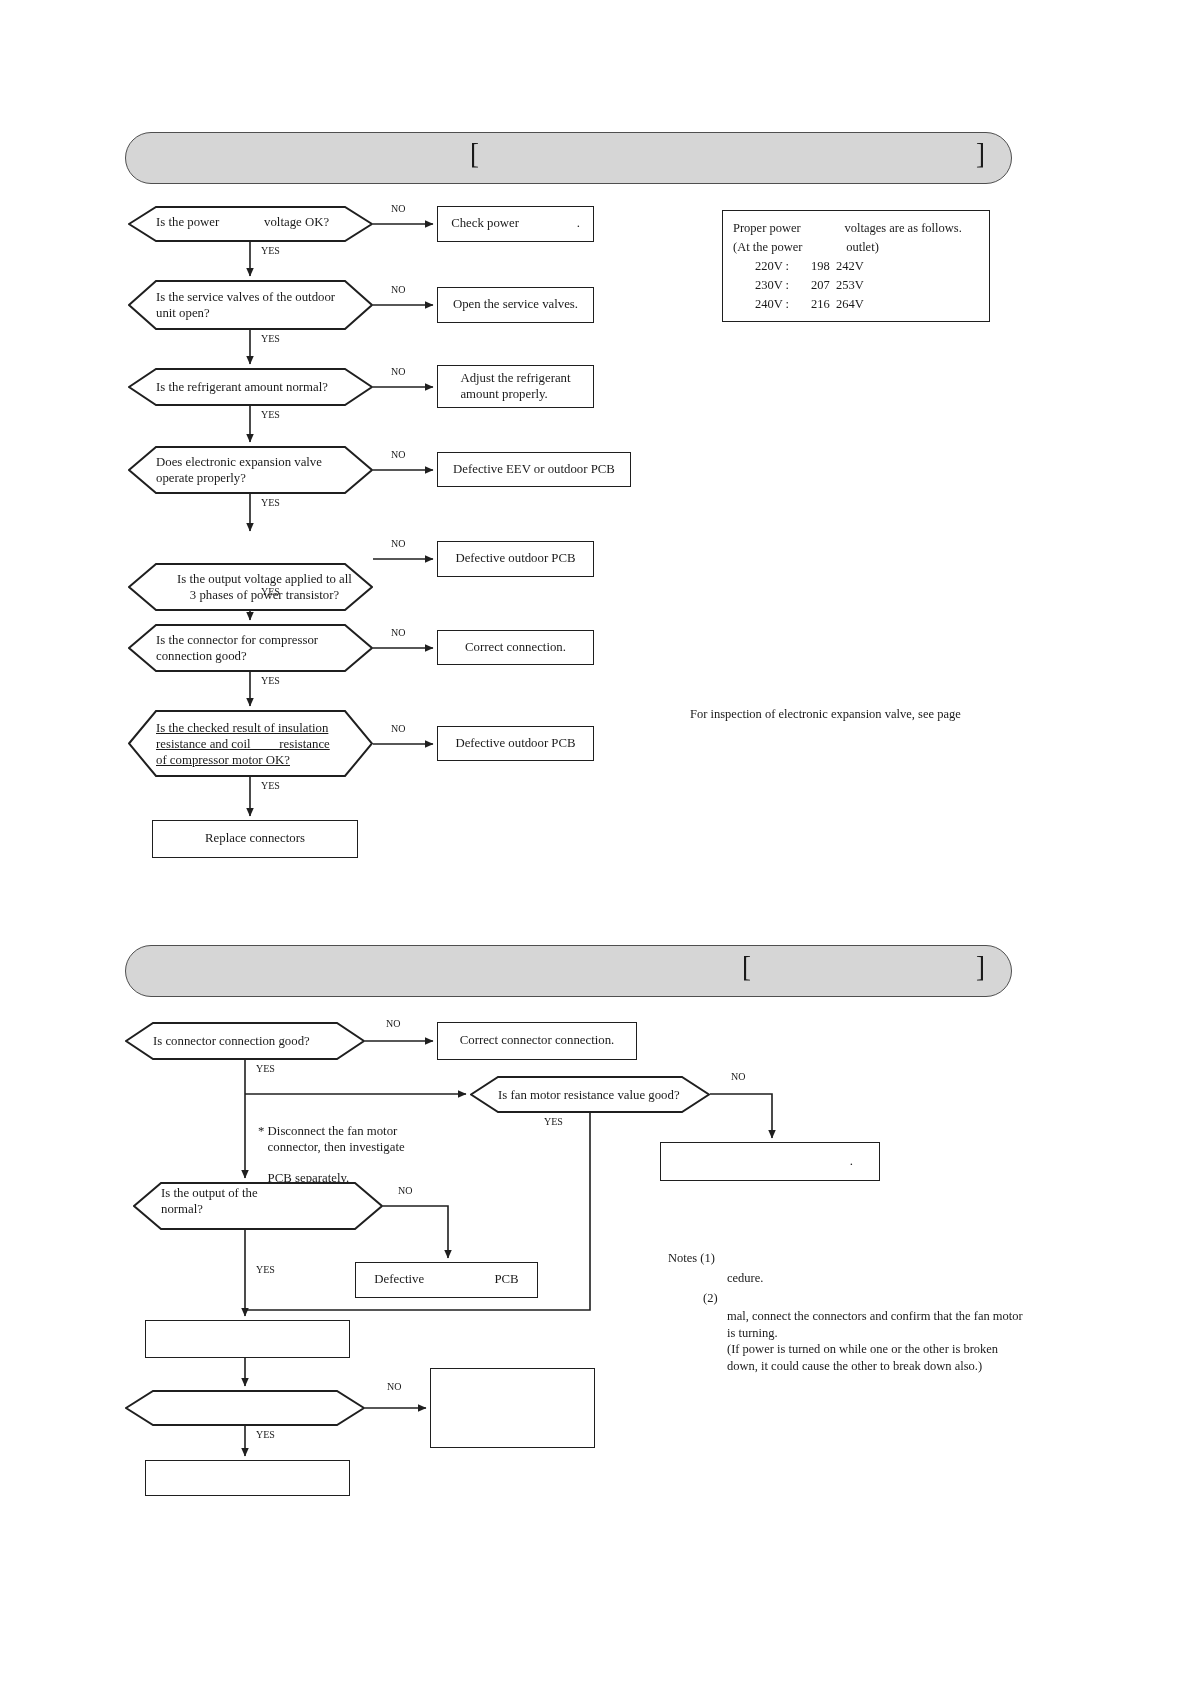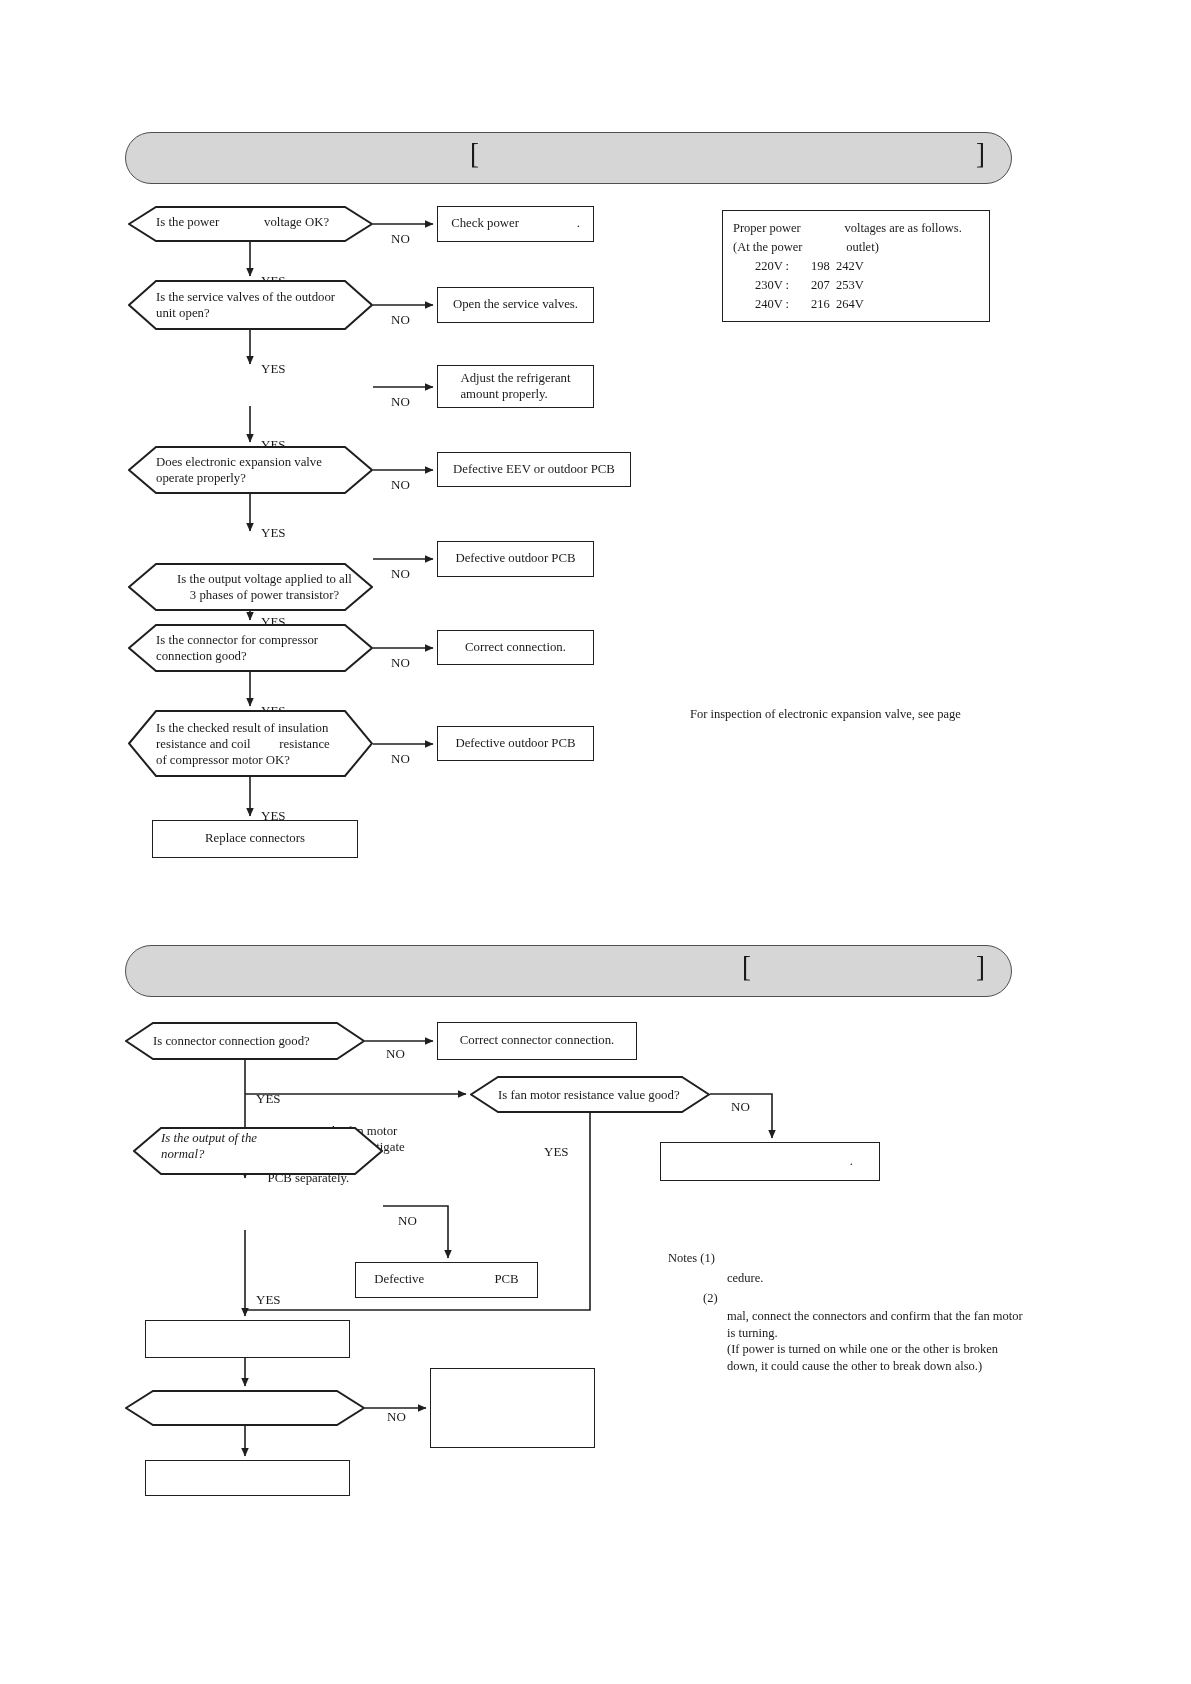--- a/index.html
+++ b/index.html
@@ -10,21 +10,21 @@
   .wrapblock{white-space:pre-wrap;}
   .headerbar{background:#d6d6d6;border:1.5px solid #4f4f4f;border-radius:26px;}
   .bracket{font-size:27px;font-weight:400;transform:scaleY(1.1);color:#1a1a1a;}
   .rect{background:#ffffff;border:1.8px solid #1f1f1f;box-sizing:border-box;
         display:flex;align-items:center;justify-content:center;text-align:center;}
   .rect .txt{line-height:15.5px;}
   .hex{box-sizing:border-box;}
   .hex svg{position:absolute;left:0;top:0;z-index:0;}
   .hex .hex-text{position:relative;z-index:1;display:flex;flex-direction:column;justify-content:center;
         height:100%;padding-left:28px;box-sizing:border-box;}
-  .lbl{font-size:13px;margin-top:28px;}
+  .lbl{font-size:10px;}
   .connectors{position:absolute;left:0;top:0;z-index:0;}
   .shape{z-index:2;}
   .note{font-size:12.5px;line-height:20px;}
 </style>
 </head>
 <body>
 
 <div id="page">
 
   <svg class="connectors" width="1191" height="1684">
@@ -91,20 +91,28 @@
         <span class="txt">Is the service valves of the outdoor
 unit open?</span>
       </div>
   </div>
   <div class="abs lbl shape" style="left:391px;top:284px;">NO</div>
   <div class="abs lbl shape" style="left:261px;top:333px;">YES</div>
   <div class="abs rect shape" style="left:437px;top:287px;width:157px;height:36px;">
     <span class="txt">Open the service valves.</span>
   </div>
 
+  <div class="abs hex shape" style="left:128px;top:368px;width:245px;height:38px;">
+      <svg width="245" height="38">
+        <polygon points="1,19 28,1 217,1 244,19 217,37 28,37" fill="#ffffff" stroke="#1f1f1f" stroke-width="2"></polygon>
+      </svg>
+    <div class="hex-text">
+        <span class="txt">Is the refrigerant amount normal?</span>
+      </div>
+  </div>
   <div class="abs lbl shape" style="left:391px;top:366px;">NO</div>
   <div class="abs lbl shape" style="left:261px;top:409px;">YES</div>
   <div class="abs rect shape" style="left:437px;top:365px;width:157px;height:43px;">
     <span class="txt" style="text-align:left;">Adjust the refrigerant
 amount properly.</span>
   </div>
 
   <div class="abs hex shape" style="left:128px;top:446px;width:245px;height:48px;">
       <svg width="245" height="48">
         <polygon points="1,24 28,1 217,1 244,24 217,47 28,47" fill="#ffffff" stroke="#1f1f1f" stroke-width="2"></polygon>
@@ -143,21 +151,21 @@
         <span class="txt">Is the connector for compressor
 connection good?</span>
       </div>
   </div>
   <div class="abs lbl shape" style="left:391px;top:627px;">NO</div>
   <div class="abs lbl shape" style="left:261px;top:675px;">YES</div>
   <div class="abs rect shape" style="left:437px;top:630px;width:157px;height:35px;">
     <span class="txt">Correct connection.</span>
   </div>
 
-  <div class="abs hex shape" style="left:128px;top:710px;width:245px;height:67px;">
+  <div class="abs hex shape" style="left:128px;top:710px;width:245px;height:67px;text-decoration:underline;">
       <svg width="245" height="67">
         <polygon points="1,33.5 28,1 217,1 244,33.5 217,66 28,66" fill="#ffffff" stroke="#1f1f1f" stroke-width="2"></polygon>
       </svg>
     <div class="hex-text">
         <span class="txt">Is the checked result of insulation
 resistance and coil         resistance
 of compressor motor OK?</span>
       </div>
   </div>
   <div class="abs lbl shape" style="left:391px;top:723px;">NO</div>
@@ -209,21 +217,21 @@
   <div class="abs lbl shape" style="left:544px;top:1116px;">YES</div>
   <div class="abs rect shape" style="left:660px;top:1142px;width:220px;height:39px;justify-content:flex-end;padding-right:26px;">
     <span class="txt">.</span>
   </div>
 
   <div class="abs txt wrapblock shape" style="left:258px;top:1124px;width:190px;line-height:15.5px;">* Disconnect the fan motor
    connector, then investigate
 
    PCB separately.</div>
 
-  <div class="abs hex shape" style="left:133px;top:1127px;width:250px;height:37px;font-style:italic;">
+  <div class="abs hex shape" style="left:133px;top:1182px;width:250px;height:37px;">
       <svg width="250" height="48">
         <polygon points="1,24 28,1 222,1 249,24 222,47 28,47" fill="#ffffff" stroke="#1f1f1f" stroke-width="2"></polygon>
       </svg>
     <div class="hex-text">
         <span class="txt">Is the output of the
 normal?</span>
       </div>
   </div>
   <div class="abs lbl shape" style="left:398px;top:1185px;">NO</div>
   <div class="abs lbl shape" style="left:256px;top:1264px;">YES</div>

